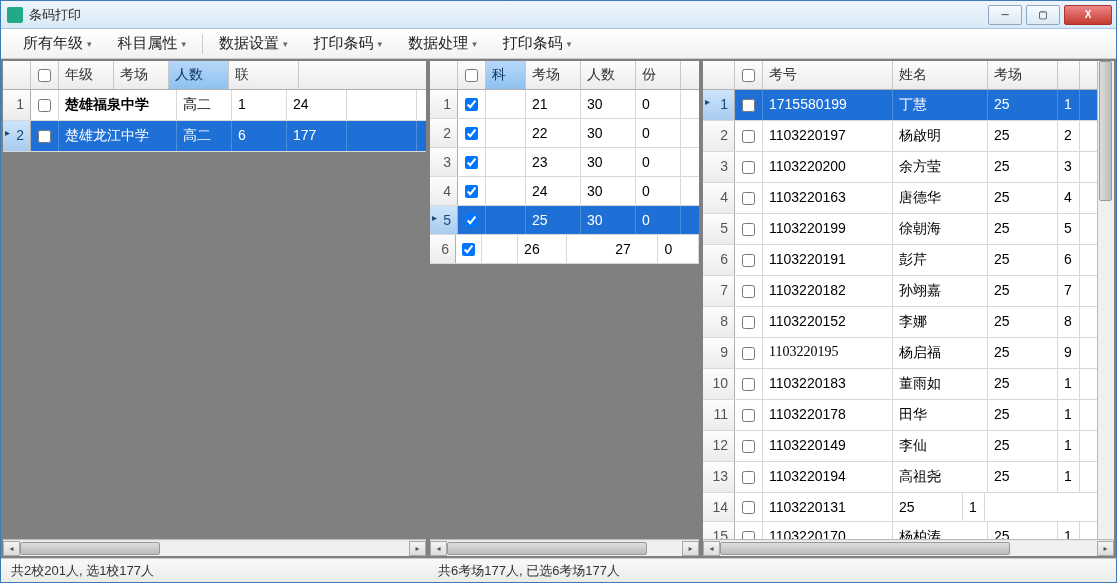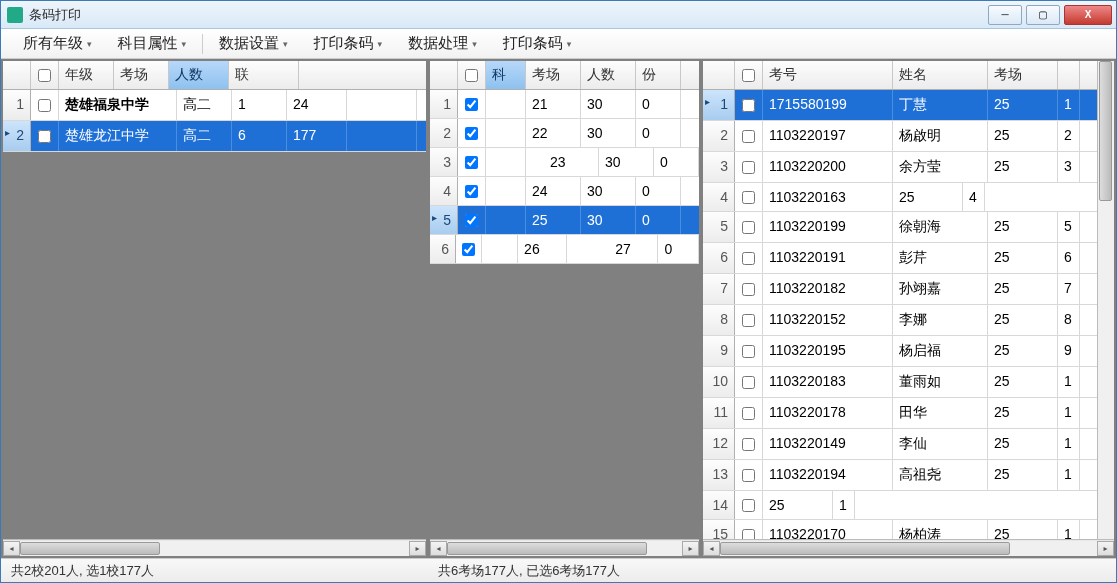--- a/index.html
+++ b/index.html
@@ -182,21 +182,21 @@
               <div class="cell" style="width: 55px;">22</div>
               <div class="cell" style="width: 55px;">30</div>
               <div class="cell" style="width: 45px;">0</div>
             </div>
             <div class="row">
               <div class="cell rownum" style="width: 28px;">3</div>
               <div class="cell chkcell" style="width: 28px;">
                 <input type="checkbox" checked="" style="">
               </div>
               <div class="cell" style="width: 40px;"></div>
-              <div class="cell" style="width: 55px; margin-left: 18px;">23</div>
+              <div class="cell" style="width: 55px;">23</div>
               <div class="cell" style="width: 55px;">30</div>
               <div class="cell" style="width: 45px;">0</div>
             </div>
             <div class="row">
               <div class="cell rownum" style="width: 28px;">4</div>
               <div class="cell chkcell" style="width: 28px;">
                 <input type="checkbox" checked="" style="">
               </div>
               <div class="cell" style="width: 40px;"></div>
               <div class="cell" style="width: 55px;">24</div>
@@ -278,20 +278,21 @@
                   <div class="cell" style="width: 95px;">余方莹</div>
                   <div class="cell" style="width: 70px;">25</div>
                   <div class="cell" style="width: 22px;">3</div>
                 </div>
                 <div class="row">
                   <div class="cell rownum" style="width: 32px;">4</div>
                   <div class="cell chkcell" style="width: 28px;">
                     <input type="checkbox" style="">
                   </div>
                   <div class="cell" style="width: 130px;">1103220163</div>
+                  <div class="cell" style="width: 95px;">唐德华</div>
                   <div class="cell" style="width: 70px;">25</div>
                   <div class="cell" style="width: 22px;">4</div>
                 </div>
                 <div class="row">
                   <div class="cell rownum" style="width: 32px;">5</div>
                   <div class="cell chkcell" style="width: 28px;">
                     <input type="checkbox" style="">
                   </div>
                   <div class="cell" style="width: 130px;">1103220199</div>
                   <div class="cell" style="width: 95px;">徐朝海</div>
@@ -326,21 +327,21 @@
                   <div class="cell" style="width: 130px;">1103220152</div>
                   <div class="cell" style="width: 95px;">李娜</div>
                   <div class="cell" style="width: 70px;">25</div>
                   <div class="cell" style="width: 22px;">8</div>
                 </div>
                 <div class="row">
                   <div class="cell rownum" style="width: 32px;">9</div>
                   <div class="cell chkcell" style="width: 28px;">
                     <input type="checkbox" style="">
                   </div>
-                  <div class="cell" style="width: 130px;">1103220195</div>
+                  <div class="cell" style="width: 130px; font-family: Liberation Serif, serif;">1103220195</div>
                   <div class="cell" style="width: 95px;">杨启福</div>
                   <div class="cell" style="width: 70px;">25</div>
                   <div class="cell" style="width: 22px;">9</div>
                 </div>
                 <div class="row">
                   <div class="cell rownum" style="width: 32px;">10</div>
                   <div class="cell chkcell" style="width: 28px;">
                     <input type="checkbox" style="">
                   </div>
                   <div class="cell" style="width: 130px;">1103220183</div>
@@ -376,20 +377,21 @@
                   <div class="cell" style="width: 130px;">1103220194</div>
                   <div class="cell" style="width: 95px;">高祖尧</div>
                   <div class="cell" style="width: 70px;">25</div>
                   <div class="cell" style="width: 22px;">1</div>
                 </div>
                 <div class="row">
                   <div class="cell rownum" style="width: 32px;">14</div>
                   <div class="cell chkcell" style="width: 28px;">
                     <input type="checkbox" style="">
                   </div>
+                  <div class="cell" style="width: 130px;">1103220131</div>
                   <div class="cell" style="width: 70px;">25</div>
                   <div class="cell" style="width: 22px;">1</div>
                 </div>
                 <div class="row">
                   <div class="cell rownum" style="width: 32px;">15</div>
                   <div class="cell chkcell" style="width: 28px;">
                     <input type="checkbox" style="">
                   </div>
                   <div class="cell" style="width: 130px;">1103220170</div>
                   <div class="cell" style="width: 95px;">杨柏涛</div>

